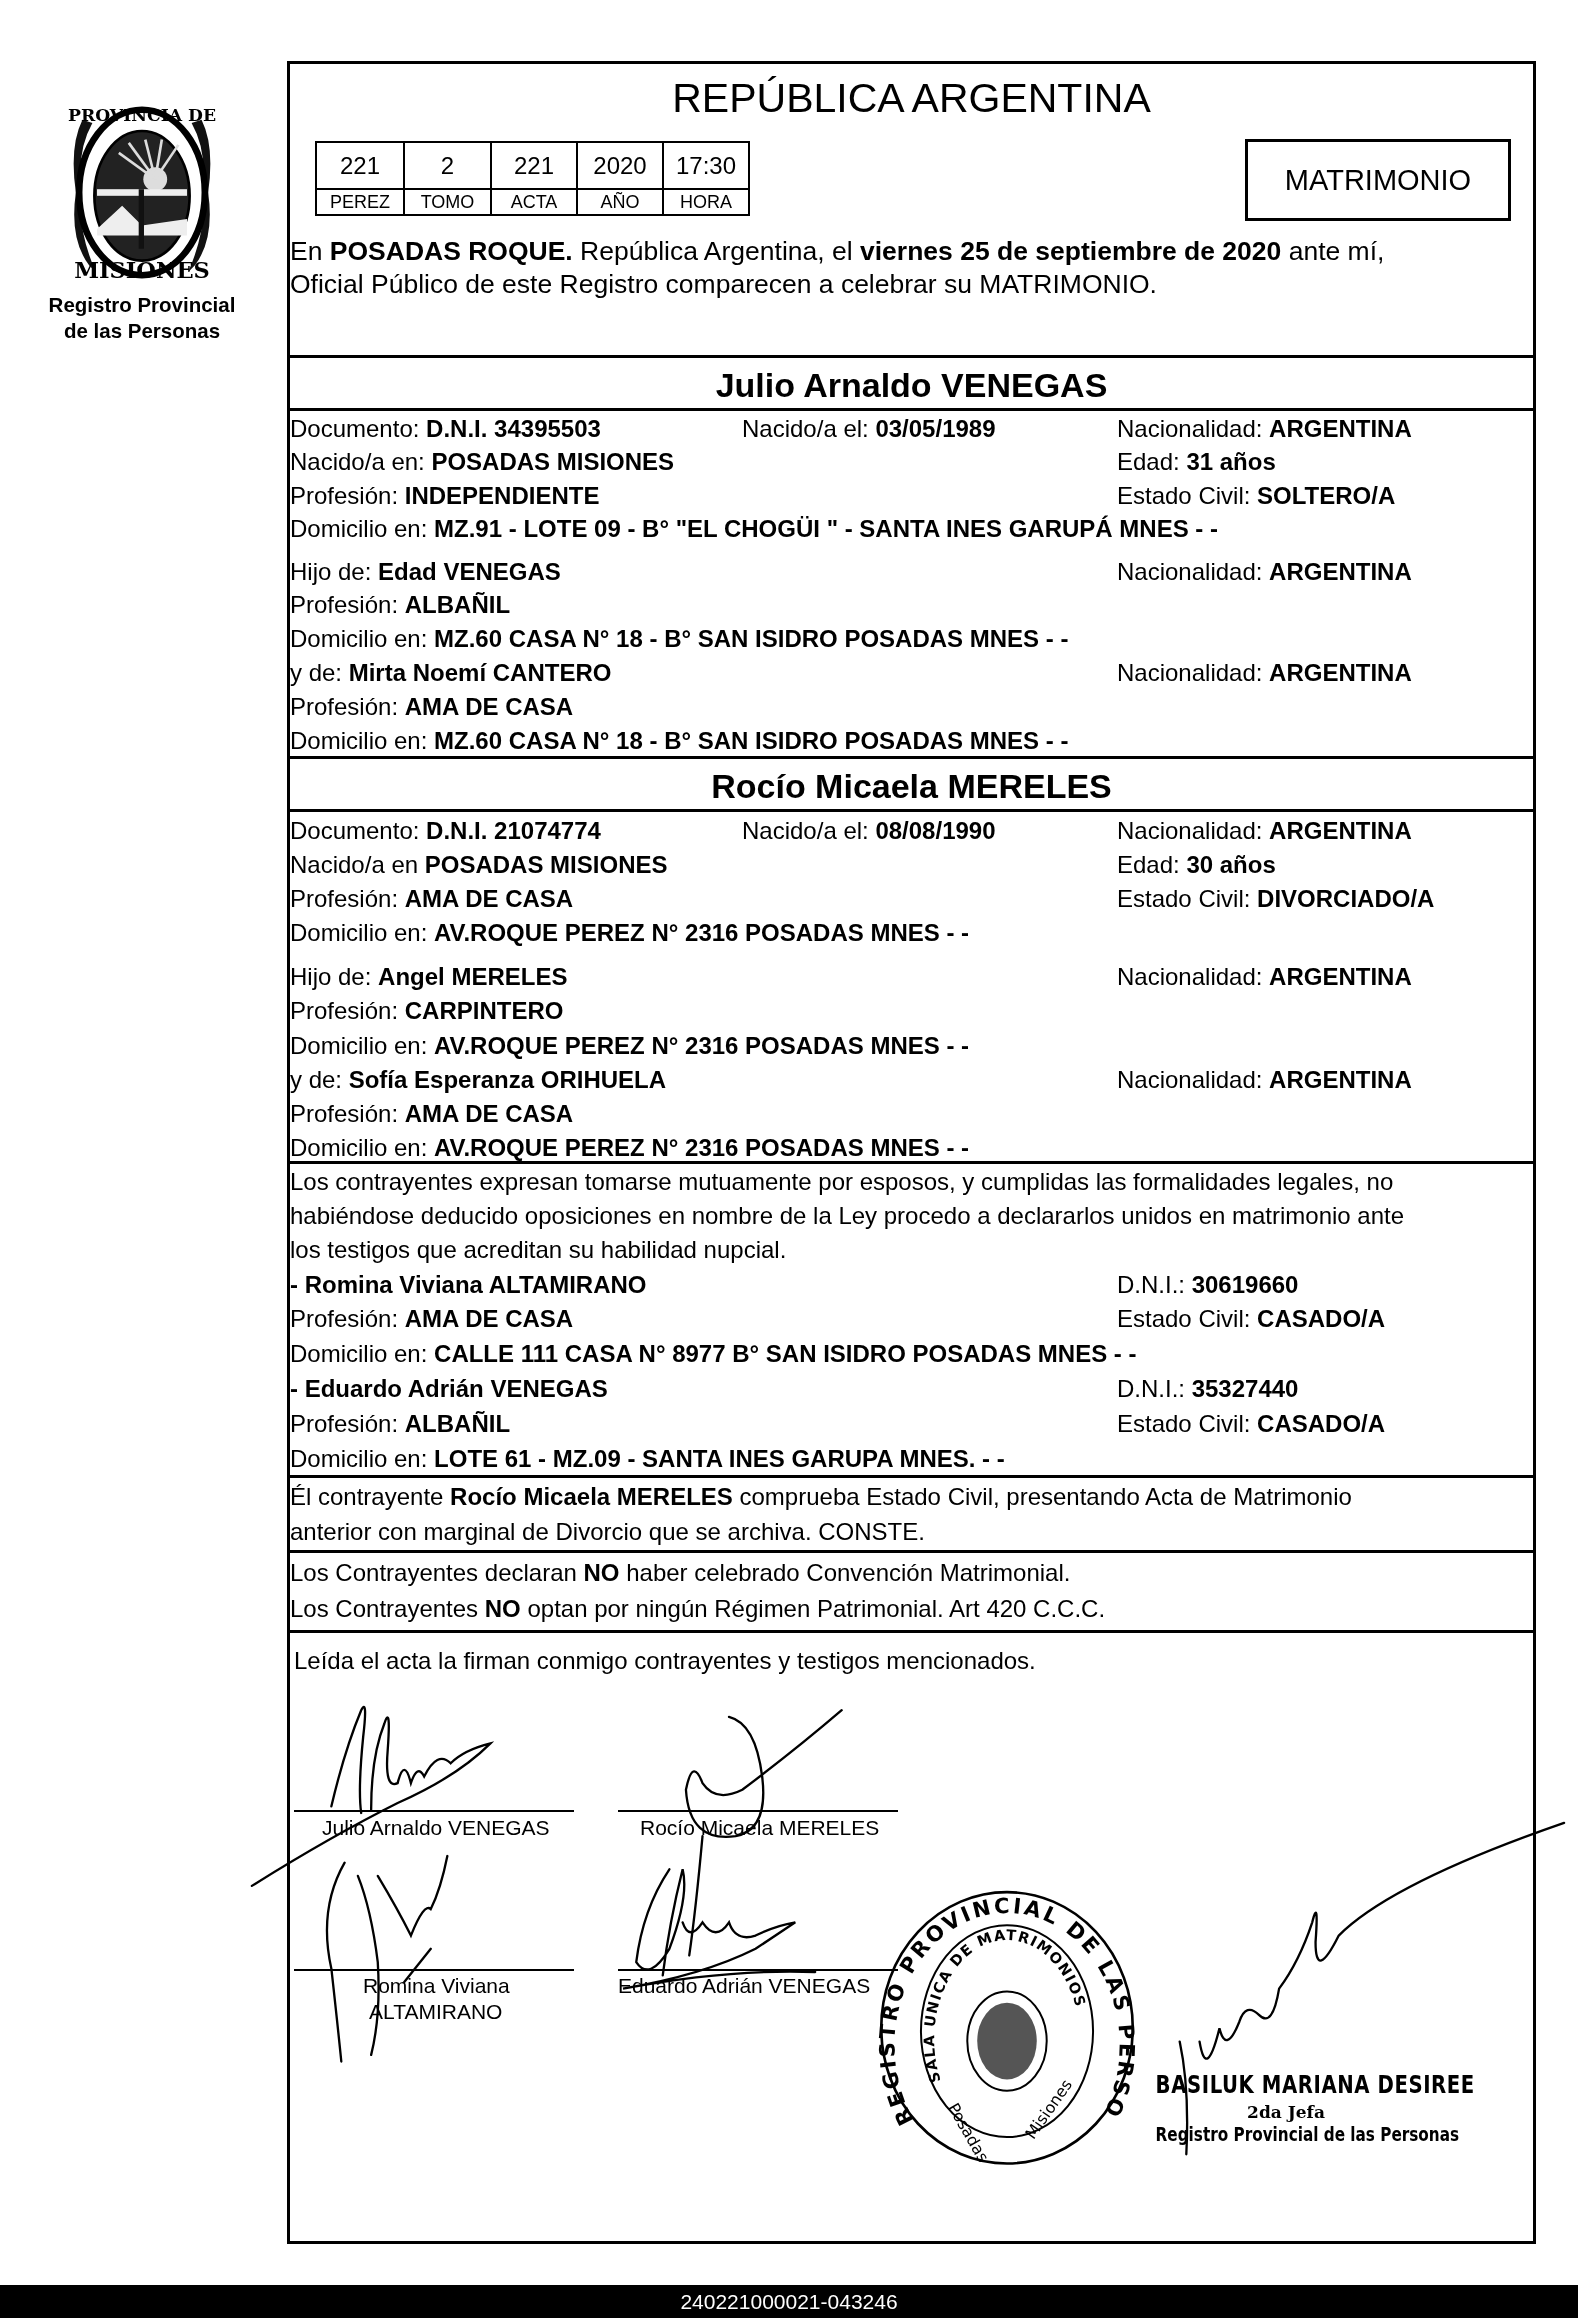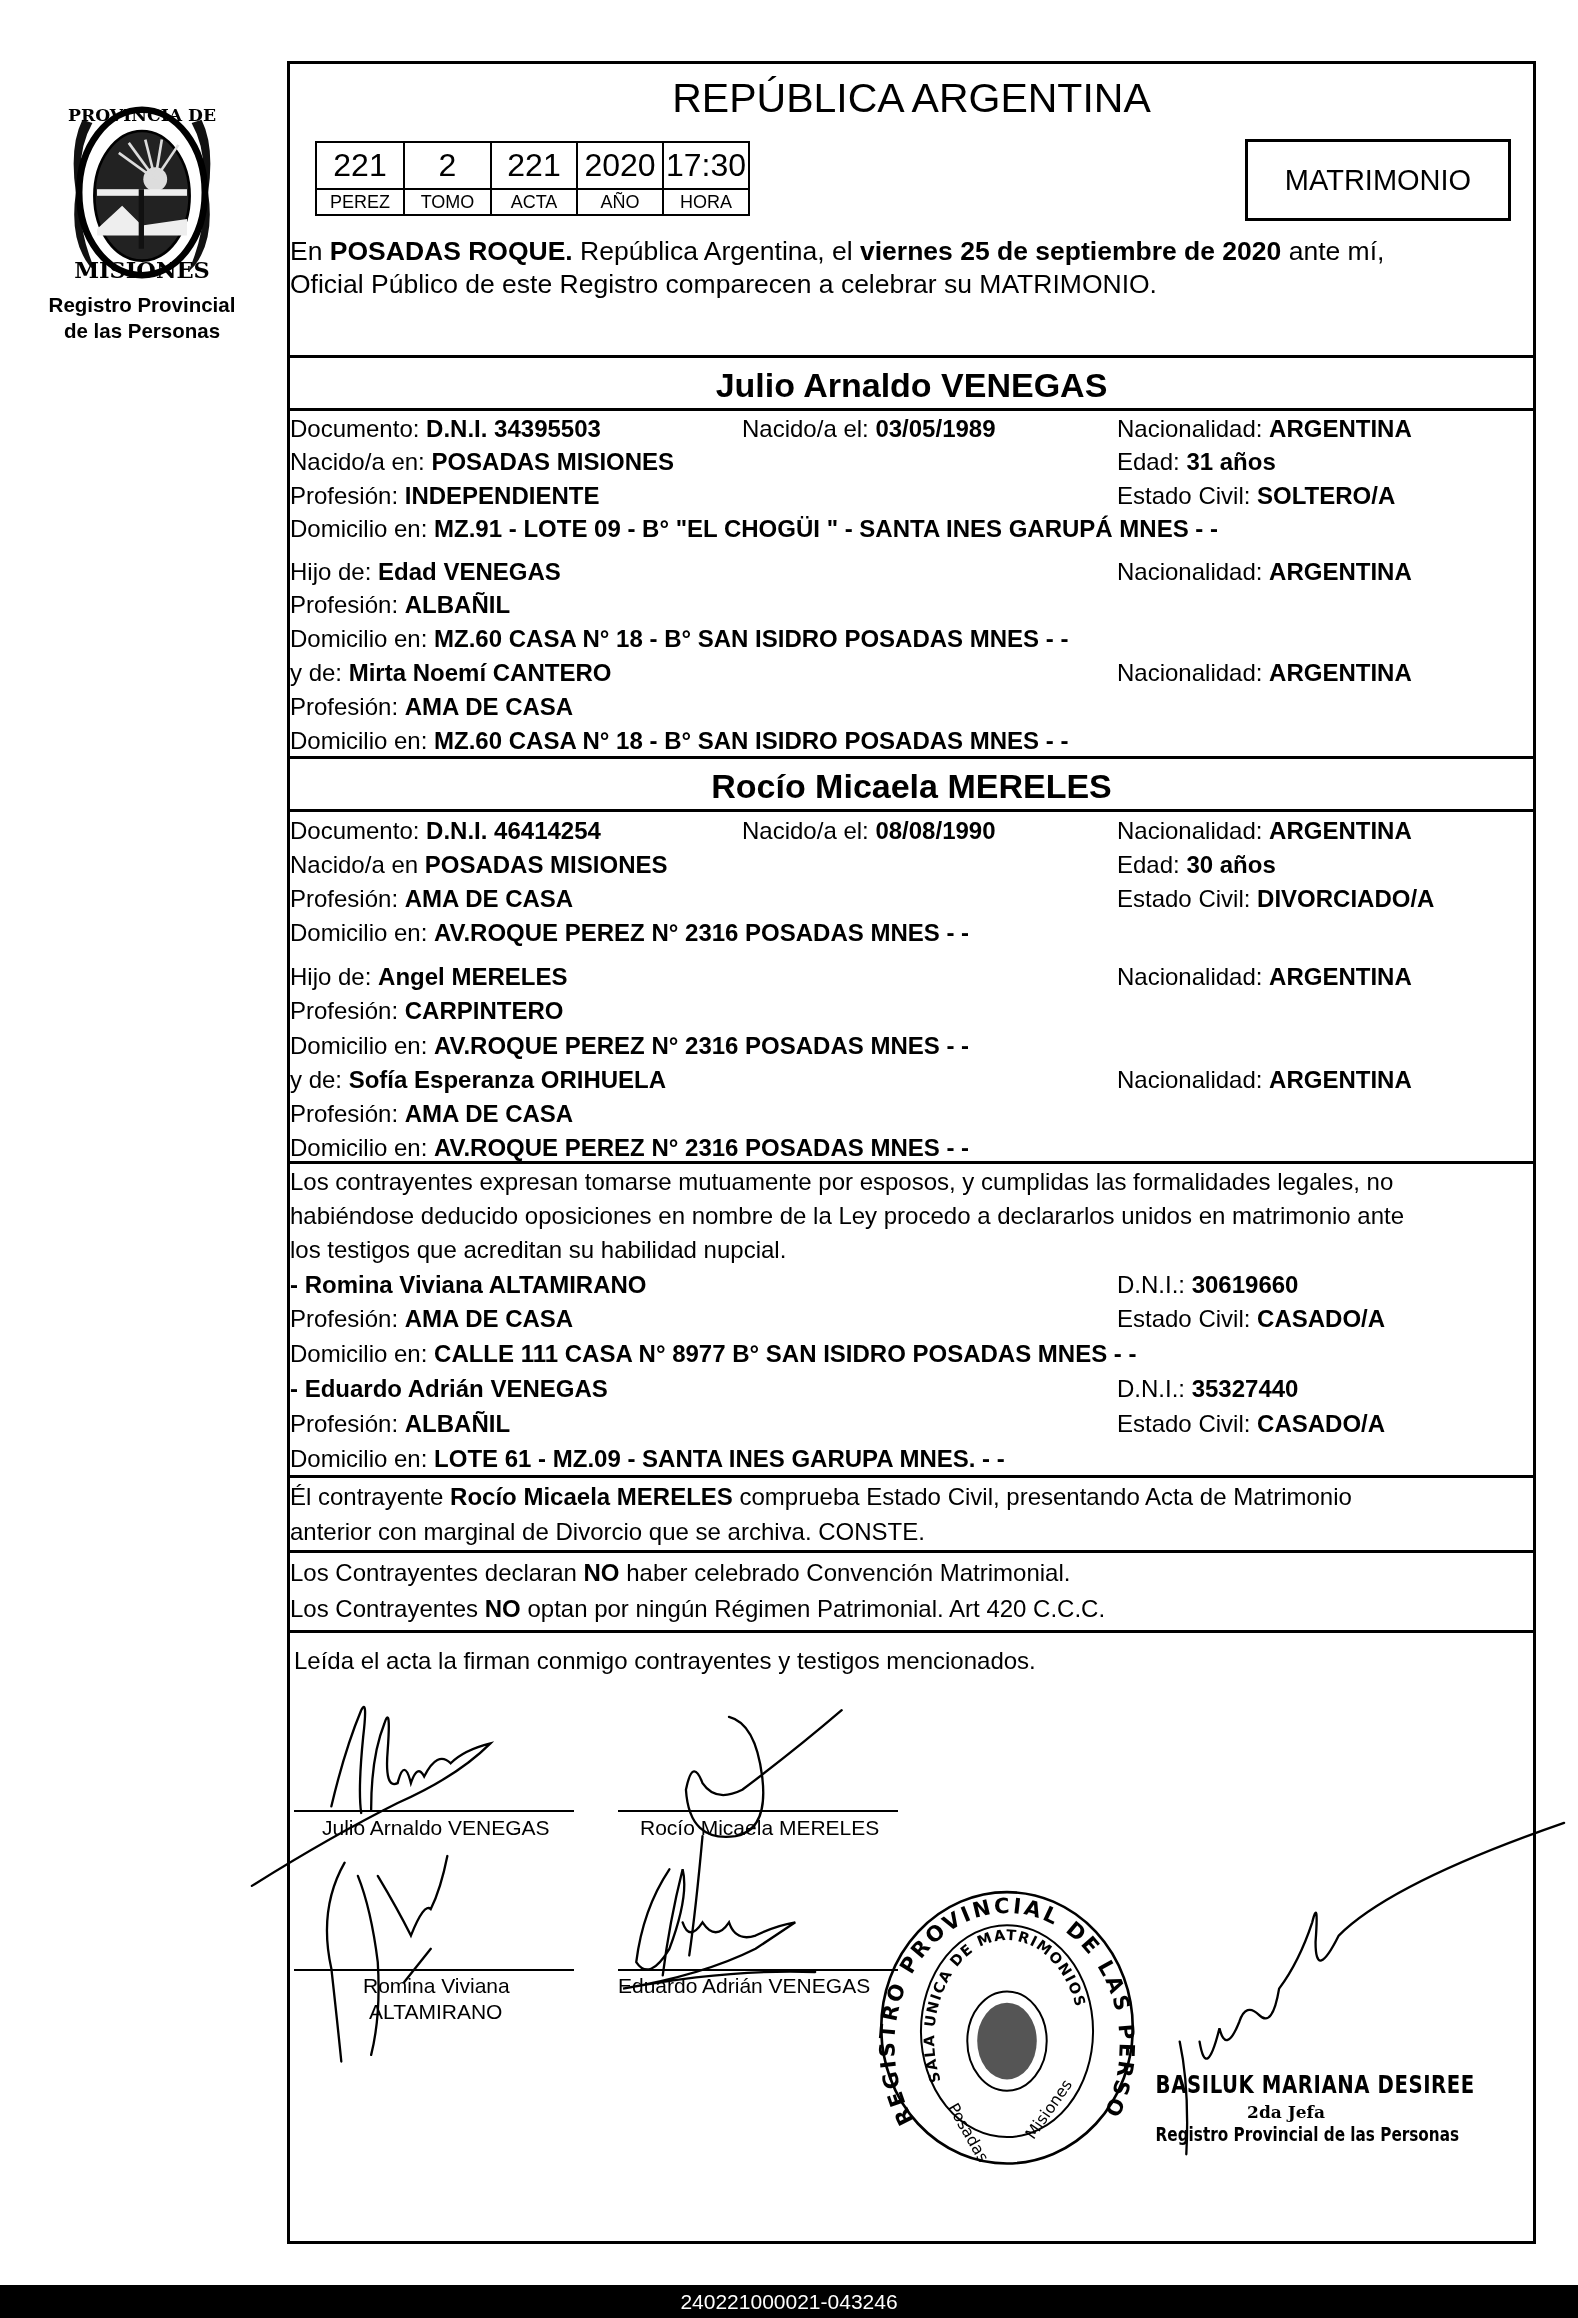--- a/index.html
+++ b/index.html
@@ -14,21 +14,21 @@
   #logo .cap { text-align:center; font-weight:bold; font-size:20.5px; line-height:24px; margin-top:1.3px; }
 
   
   #frame { left:287px; top:61px; width:1249px; height:2183px; border:3.3px solid #000; box-sizing:border-box; }
   .hline { position:absolute; left:287px; width:1249px; height:0; border-top:3.3px solid #000; }
 
   #title { left:287px; width:1249px; top:73px; text-align:center; font-size:41px; line-height:50px; }
 
   #reg-table { left:315px; top:141px; border-collapse:collapse; }
   #reg-table td { border:2.7px solid #000; text-align:center; padding:0; }
-  #reg-table tr.vals td { height:45px; font-size:32px; }
+  #reg-table tr.vals td { height:45px; font-size:24px; }
   #reg-table tr.labs td { height:24px; font-size:18px; line-height:20px; }
   #reg-table td.c1{width:86px} #reg-table td.c2{width:85px} #reg-table td.c3{width:84px}
   #reg-table td.c4{width:84px} #reg-table td.c5{width:84px}
 
   #type-box { left:1245px; top:139px; width:266px; height:82px; border:3.3px solid #000; box-sizing:border-box;
               display:flex; align-items:center; justify-content:center; font-size:29px; }
 
   .intro { left:290px; width:1246px; font-size:26.5px; line-height:33px; }
   .intro .row { white-space:nowrap; }
 
@@ -132,21 +132,21 @@
 <div class="line c-left" style="top:656px;"><span>y de: </span><b>Mirta Noemí CANTERO</b></div>
 <div class="line c-right" style="top:656px;"><span>Nacionalidad: </span><b>ARGENTINA</b></div>
 <div class="line c-left" style="top:690px;"><span>Profesión: </span><b>AMA DE CASA</b></div>
 <div class="line c-left" style="top:724px;"><span>Domicilio en: </span><b>MZ.60 CASA N° 18 - B° SAN ISIDRO POSADAS MNES - -</b></div>
 
 <div class="hline" style="top:756px;"></div>
 
 <div class="abs namebar" style="top:764px; line-height:44px;">Rocío Micaela MERELES</div>
 <div class="hline" style="top:809px;"></div>
 
-<div class="line c-left" style="top:814px;"><span>Documento: </span><b>D.N.I. 46414254</b></div>
+<div class="line c-left" style="top:814px;"><span>Documento: </span><b>D.N.I. 21074774</b></div>
 <div class="line c-mid" style="top:814px;"><span>Nacido/a el: </span><b>08/08/1990</b></div>
 <div class="line c-right" style="top:814px;"><span>Nacionalidad: </span><b>ARGENTINA</b></div>
 
 <div class="line c-left" style="top:848px;"><span>Nacido/a en </span><b>POSADAS MISIONES</b></div>
 <div class="line c-right" style="top:848px;"><span>Edad: </span><b>30 años</b></div>
 
 <div class="line c-left" style="top:882px;"><span>Profesión: </span><b>AMA DE CASA</b></div>
 <div class="line c-right" style="top:882px;"><span>Estado Civil: </span><b>DIVORCIADO/A</b></div>
 
 <div class="line c-left" style="top:916px;"><span>Domicilio en: </span><b>AV.ROQUE PEREZ N° 2316 POSADAS MNES - -</b></div>

